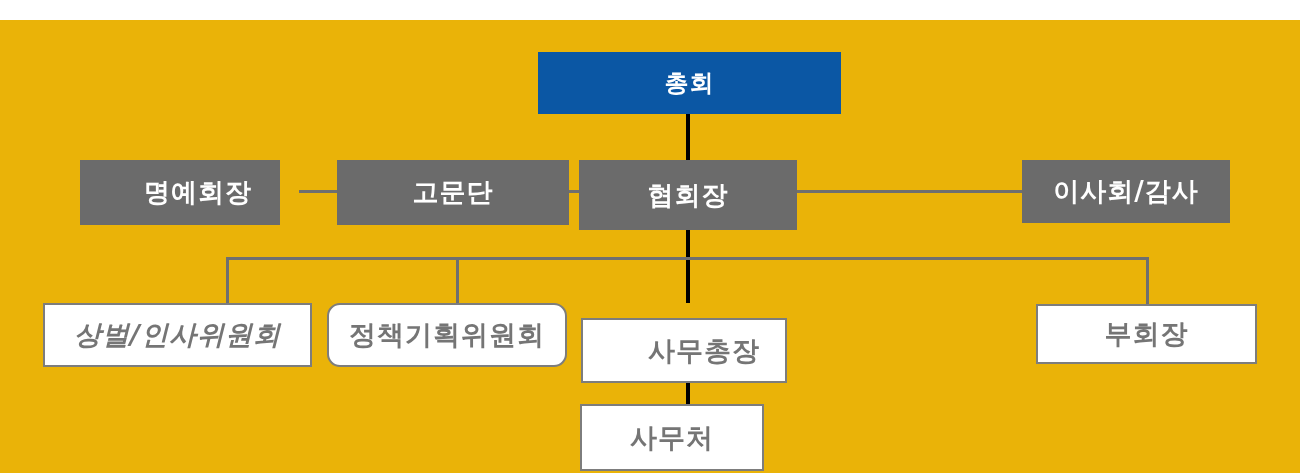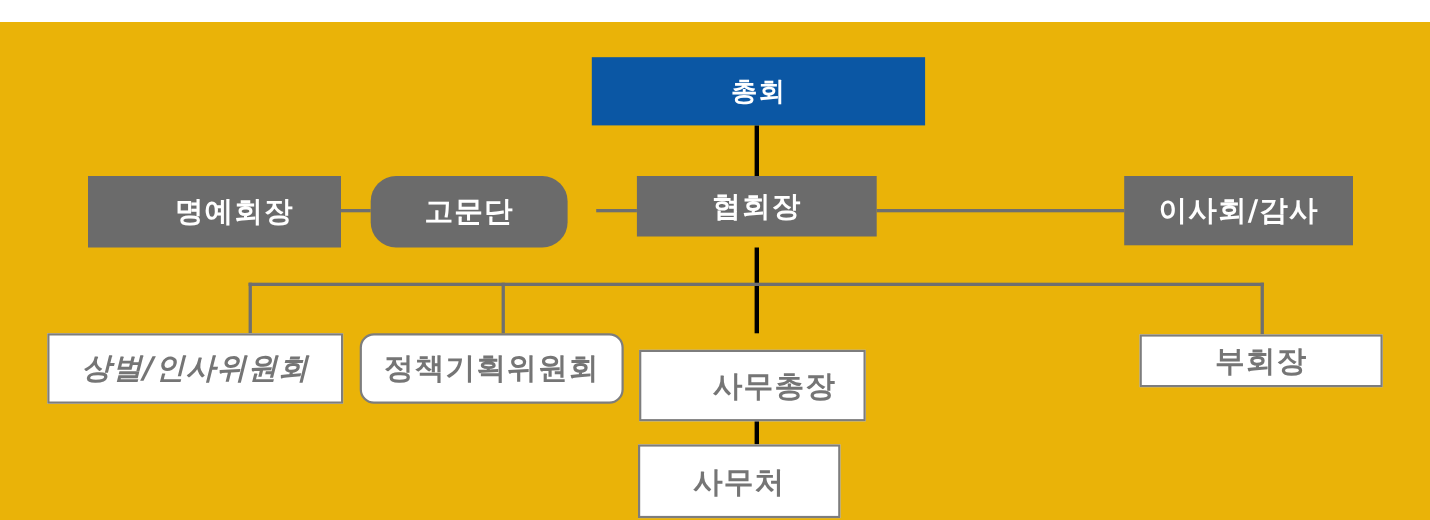--- a/index.html
+++ b/index.html
@@ -21,28 +21,28 @@
     font-weight: bold;
     letter-spacing: 1px;
     white-space: nowrap;
   }
   .box-blue  { background: #0b57a4; color: #ffffff; font-size: 24px; }
   .box-gray  { background: #6b6b6b; color: #ffffff; font-size: 26px; }
   .box-line  { background: #ffffff; border: 2px solid #7d7d7d; color: #757575; font-size: 27px; }
 
   
   .n-assembly    { left: 538px;  top: 32px;  width: 303px; height: 62px; }
-  .n-honorary    { left: 80px;   top: 140px; width: 230px; height: 65px; padding-left: 36px; }
-  .n-advisory    { left: 337px;  top: 140px; width: 179px; height: 65px; border-radius: 23px; }
-  .n-president   { left: 579px;  top: 140px; width: 218px; height: 55px; }
+  .n-honorary    { left: 80px;   top: 140px; width: 200px; height: 65px; padding-left: 36px; }
+  .n-advisory    { left: 337px;  top: 140px; width: 232px; height: 65px; }
+  .n-president   { left: 579px;  top: 140px; width: 218px; height: 70px; }
   .n-board       { left: 1022px; top: 140px; width: 208px; height: 63px; }
   .n-rewards     { left: 43px;   top: 283px; width: 269px; height: 64px; font-style: italic; }
   .n-policy      { left: 327px;  top: 283px; width: 240px; height: 64px; border-radius: 13px; }
   .n-secgen      { left: 581px;  top: 298px; width: 206px; height: 65px; padding-left: 40px; }
-  .n-vice        { left: 1036px; top: 284px; width: 221px; height: 48px; }
+  .n-vice        { left: 1036px; top: 284px; width: 221px; height: 60px; }
   .n-secretariat { left: 580px;  top: 384px; width: 184px; height: 67px; }
 
   
   .line { position: absolute; }
   .line-black { background: #000000; }
   .line-gray  { background: #6f6f6f; }
 
   .v-black-top    { left: 686px; top: 94px;  width: 4px; height: 46px; }
   .v-black-mid    { left: 686px; top: 205px; width: 4px; height: 78px; }
   .v-black-bottom { left: 686px; top: 348px; width: 4px; height: 36px; }

